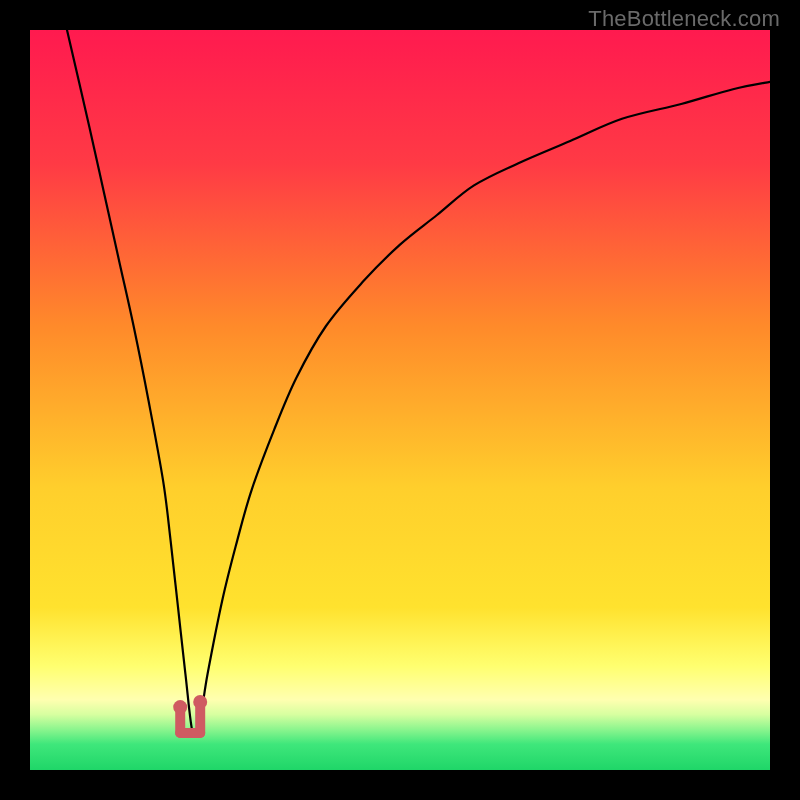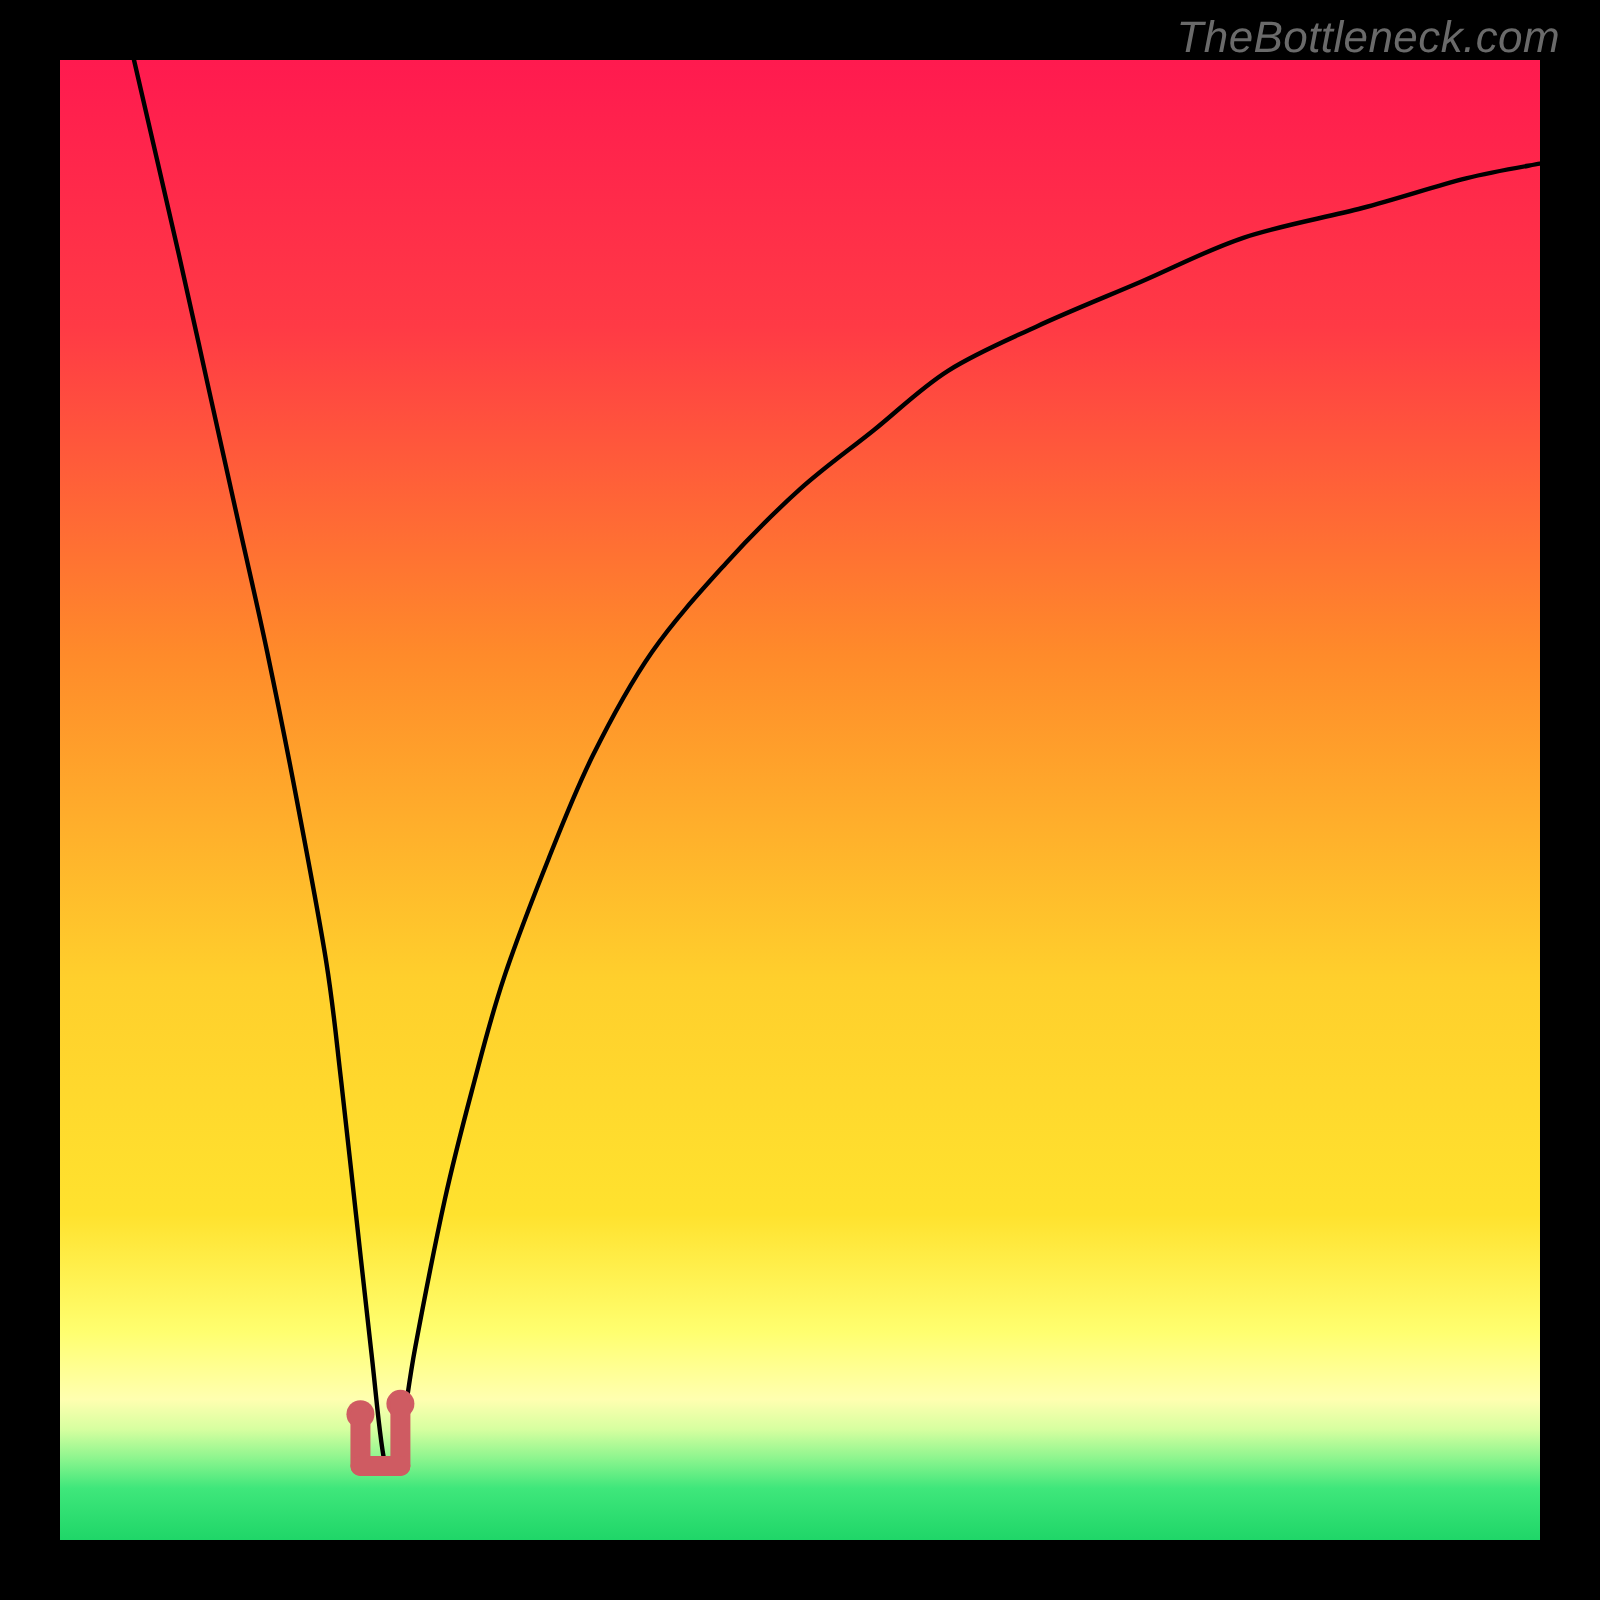--- a/index.html
+++ b/index.html
@@ -8,21 +8,20 @@
     width: 800px;
     height: 800px;
     overflow: hidden;
     background: #000;
     font-family: Arial, Helvetica, sans-serif;
   }
   .frame {
     position: absolute;
     inset: 0;
     background: #000;
-    font-style: italic;
   }
   .plot-area {
     position: absolute;
     left: 30px;
     top: 30px;
     width: 740px;
     height: 740px;
     overflow: hidden;
   }
   .gradient-bg {

